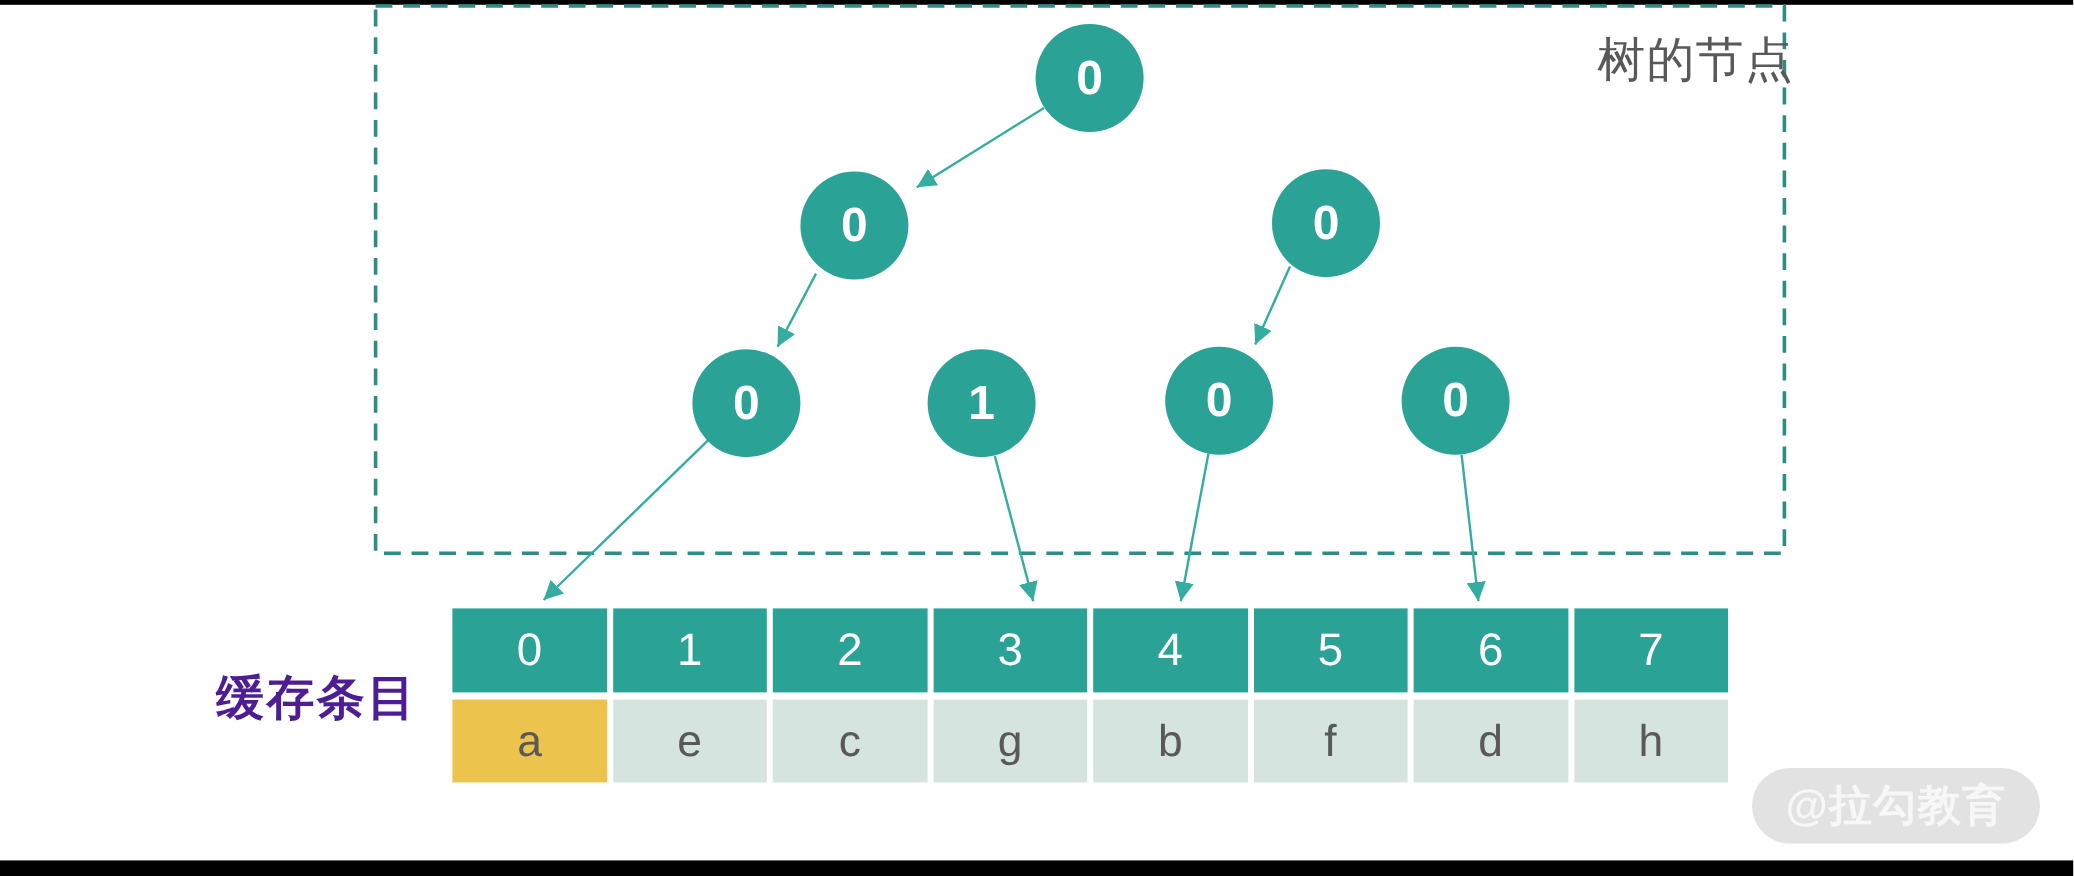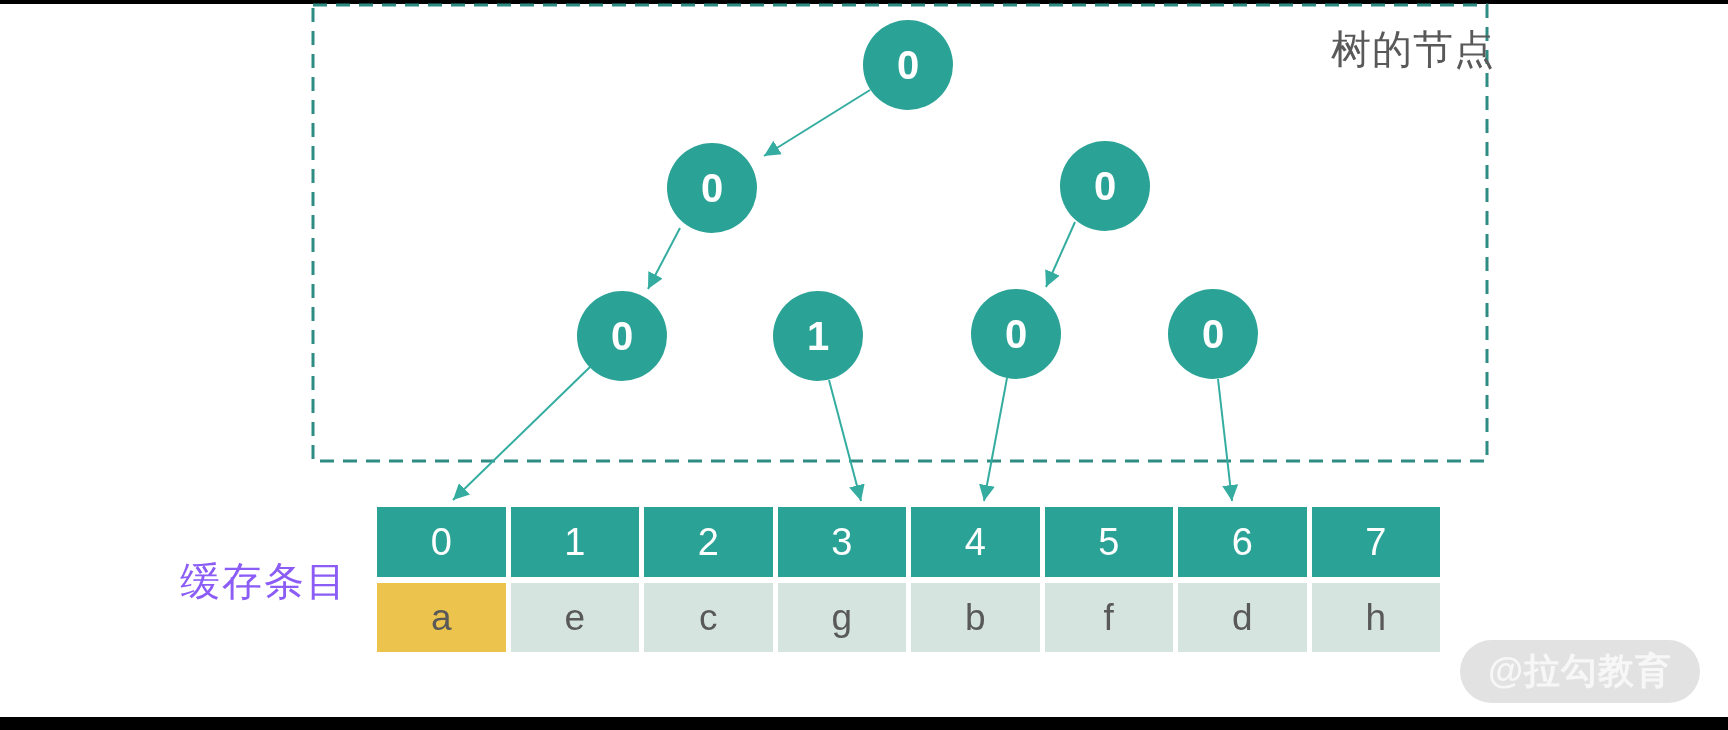--- a/index.html
+++ b/index.html
@@ -41,23 +41,24 @@
     align-items: center;
     justify-content: center;
     line-height: 1;
   }
 
   .cache-label {
     position: absolute;
     left: 180px;
     top: 554px;
     font-size: 40px;
-    color: #8b5cf6;
+    color: #4c1d95;
     letter-spacing: 2px;
     white-space: nowrap;
+    font-weight: bold;
   }
 
   .cache-table {
     position: absolute;
     left: 377px;
     top: 507px;
     width: 1063px;
   }
   .cache-row {
     display: flex;

